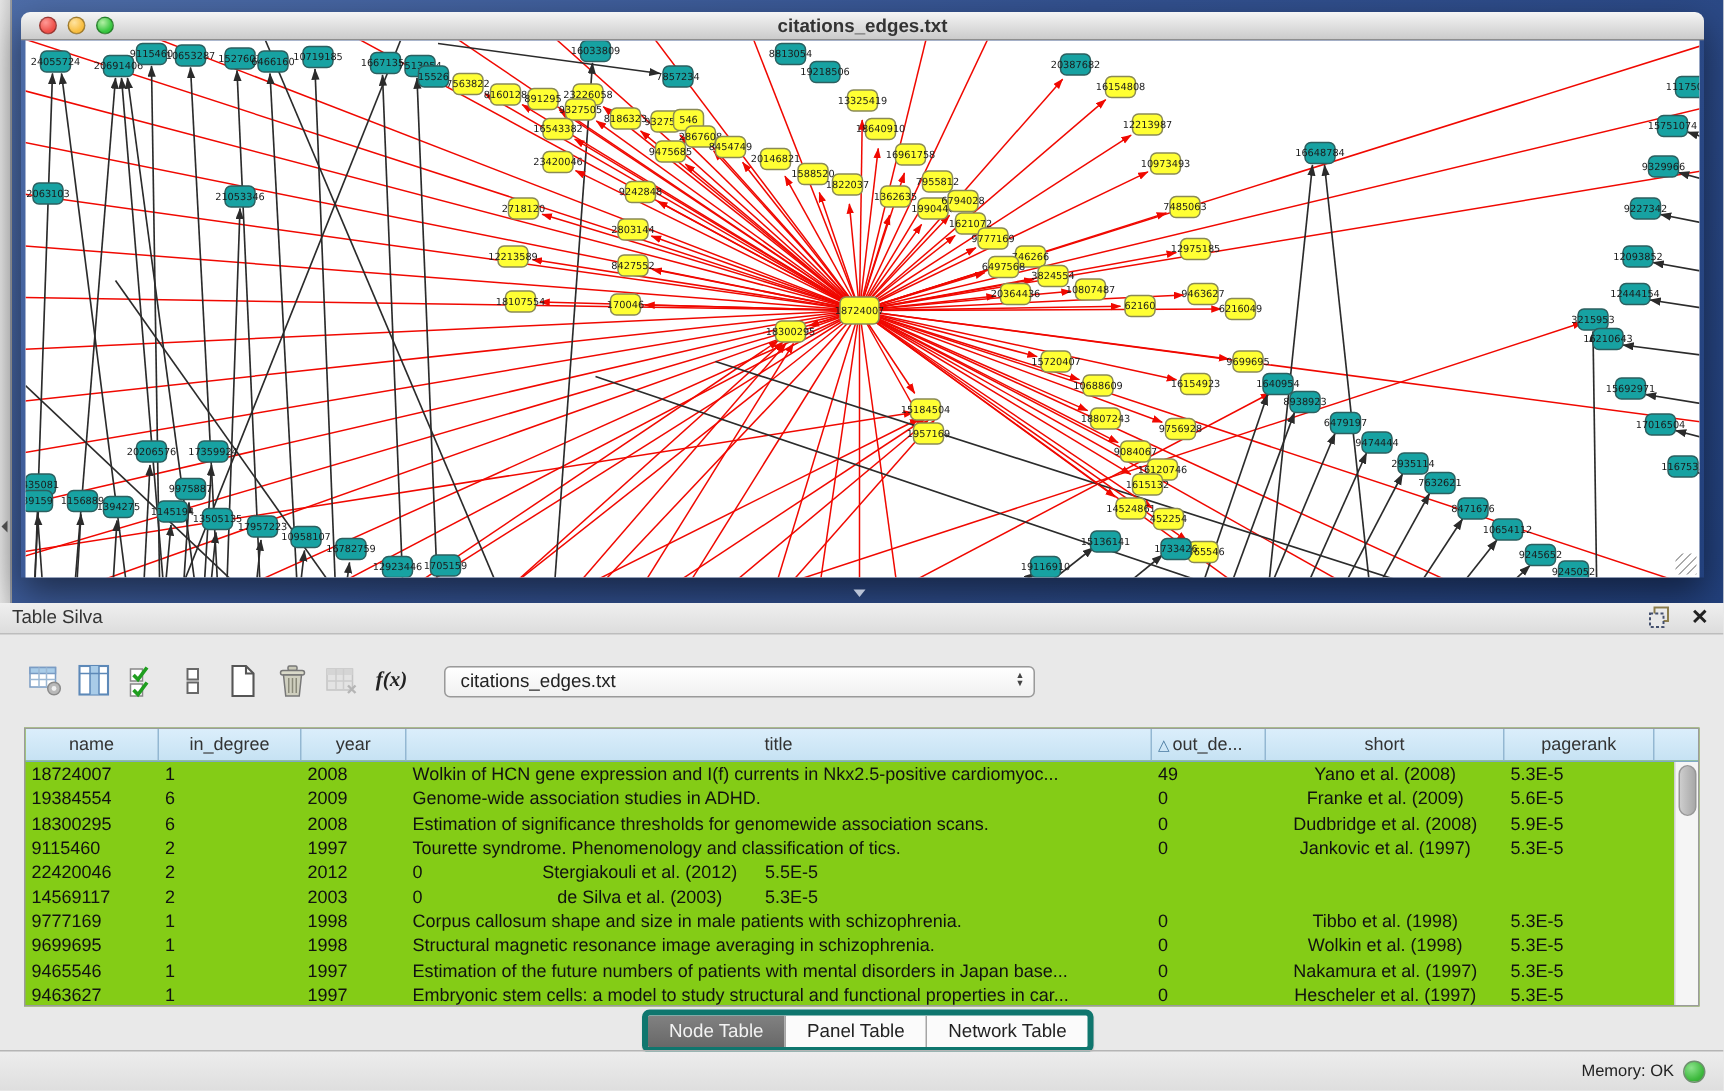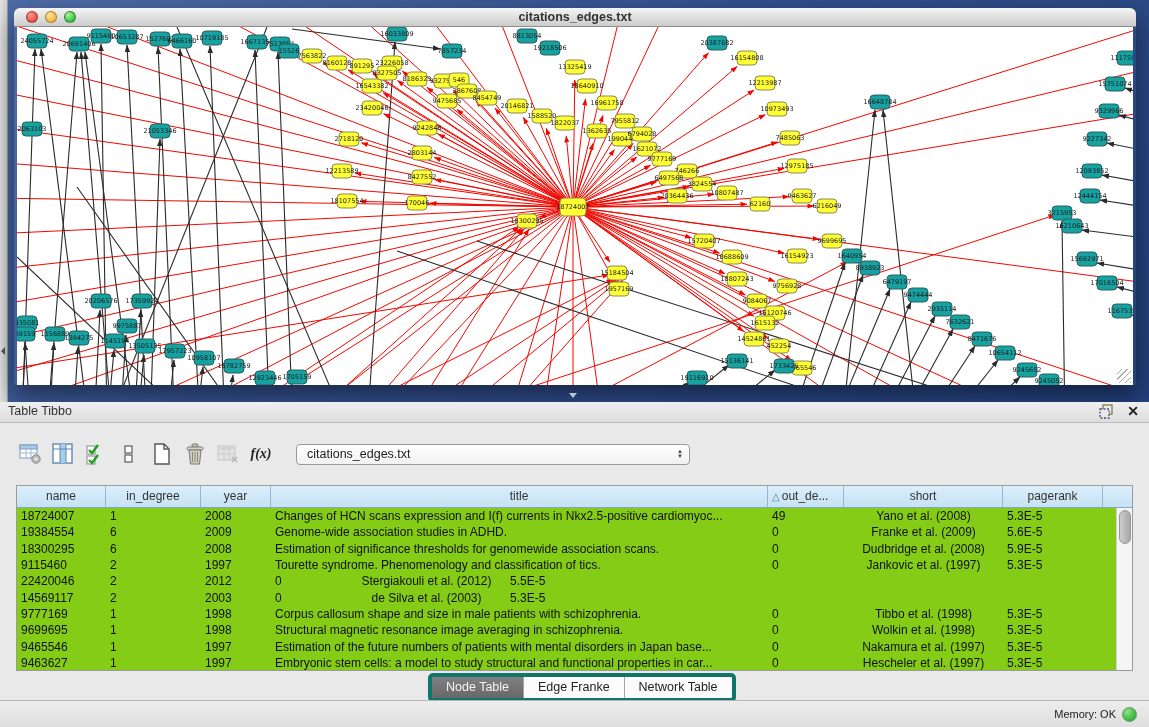--- a/index.html
+++ b/index.html
@@ -525,21 +525,21 @@
           </g>
       </svg>
       <div class="resize-grip"></div>
     </div>
   </div>
   <div class="divider-grip"></div>
 </div>
 
 <div class="panel">
   <div class="panel-header">
-    <div class="panel-title">Table Tibbo</div>
+    <div class="panel-title">Table Silva</div>
     <div class="ph-icons">
       <svg width="16" height="15">
         <rect x="4" y="1" width="9" height="9" fill="none" stroke="#8a7b4a" stroke-width="1.3"></rect>
         <rect x="1" y="5" width="9" height="9" fill="#e9e9e9" stroke="#44506e" stroke-width="1.3" stroke-dasharray="2,1.5"></rect>
       </svg>
       <div class="close-x">✕</div>
     </div>
   </div>
 
   <div class="toolbar">
@@ -615,21 +615,21 @@
         <div class="th" style="width: 497px;">title</div>
         <div class="th sorted" style="width: 76px;"><span class="sort-tri">△</span>out_de...</div>
         <div class="th" style="width: 159px;">short</div>
         <div class="th" style="width: 100px;">pagerank</div>
       </div>
     <div class="tbody" id="tbody">
         <div class="tr">
           <div class="td" style="width: 89px;">18724007</div>
           <div class="td" style="width: 95px;">1</div>
           <div class="td" style="width: 70px;">2008</div>
-          <div class="td" style="width: 497px;">Changes of HCN scans expression and I(f) currents in Nkx2.5-positive cardiomyoc...</div>
+          <div class="td" style="width: 497px;">Wolkin of HCN gene expression and I(f) currents in Nkx2.5-positive cardiomyoc...</div>
           <div class="td" style="width: 76px;">49</div>
           <div class="td center" style="width: 159px;">Yano et al. (2008)</div>
           <div class="td" style="width: 100px;">5.3E-5</div>
         </div>
         <div class="tr">
           <div class="td" style="width: 89px;">19384554</div>
           <div class="td" style="width: 95px;">6</div>
           <div class="td" style="width: 70px;">2009</div>
           <div class="td" style="width: 497px;">Genome-wide association studies in ADHD.</div>
           <div class="td" style="width: 76px;">0</div>
@@ -707,21 +707,21 @@
           <div class="td" style="width: 100px;">5.3E-5</div>
         </div>
       </div>
     <div class="vscroll">
       <div class="vthumb"></div>
     </div>
   </div>
 
   <div class="tabs">
     <div class="tab active">Node Table</div>
-    <div class="tab">Edge Franke</div>
+    <div class="tab">Panel Table</div>
     <div class="tab">Network Table</div>
   </div>
 </div>
 
 <div class="statusbar">
   <span>Memory: OK</span>
   <div class="mem-dot"></div>
 </div>
 
 </body></html>

